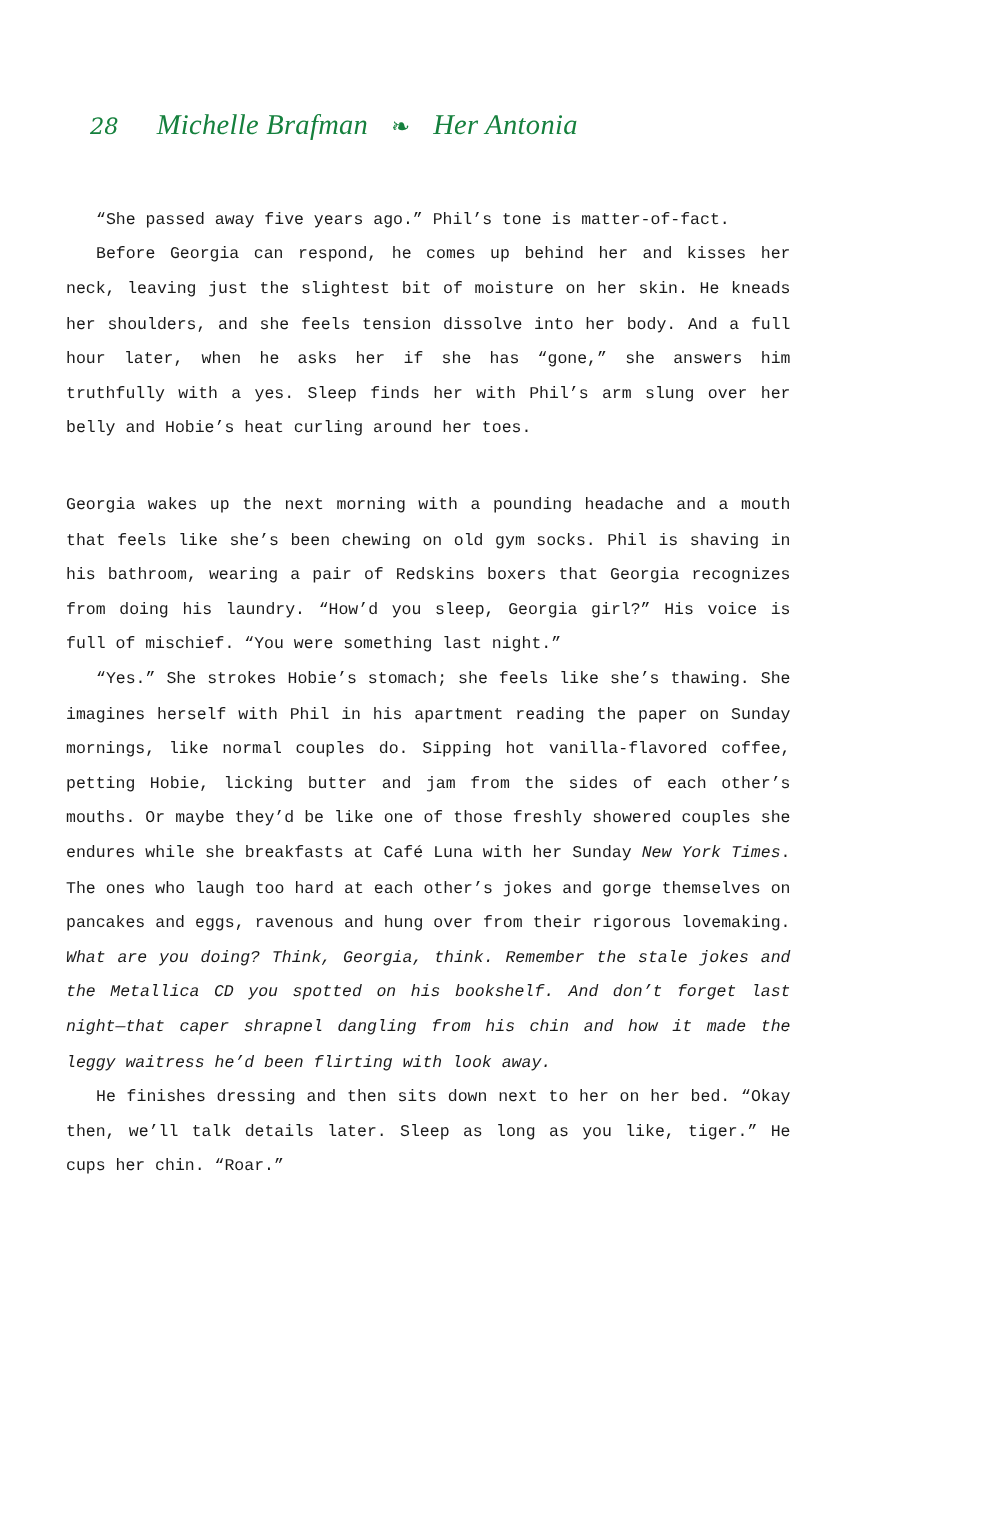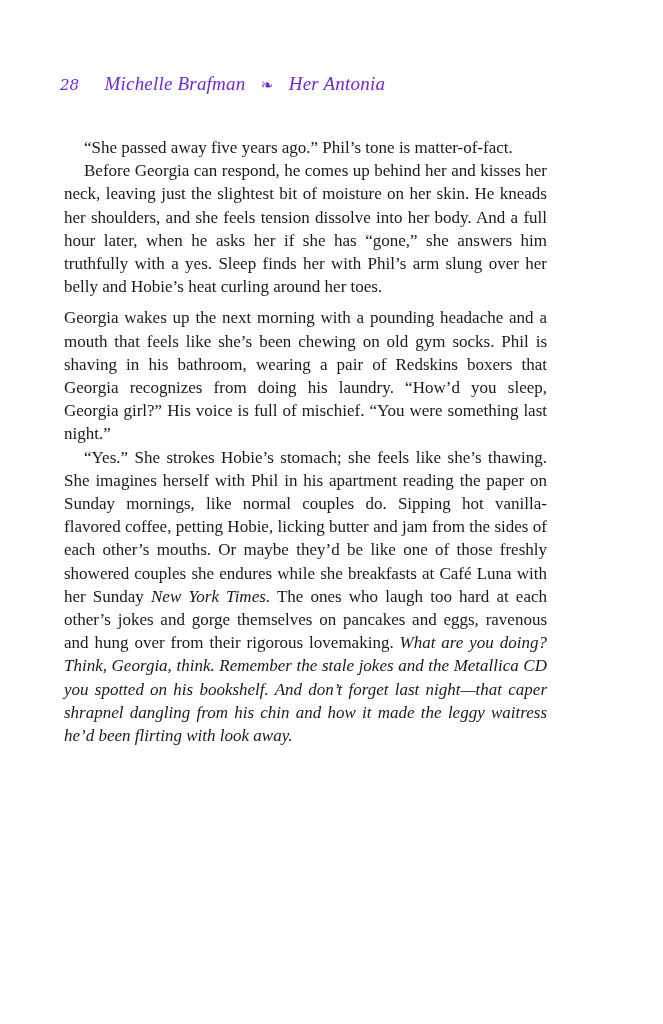--- a/index.html
+++ b/index.html
@@ -1,34 +1,35 @@
 <!DOCTYPE html>
 <html><head>
 <meta charset="utf-8">
 <style>
   html, body { margin: 0; padding: 0; background: #ffffff; }
   body { width: 663px; height: 1024px; position: relative; overflow: hidden; color: #1a1a1a; }
-  .header { position: absolute; top: 73px; left: 60px; font-family: "DejaVu Serif", serif; font-style: italic; font-size: 17px; color: #6d28d9; white-space: nowrap; }
+  .header { position: absolute; top: 73px; left: 60px; font-family: "DejaVu Serif", serif; font-style: italic; font-size: 17px; color: #15803d; white-space: nowrap; }
   .header .pnum { font-size: 15px; margin-right: 20px; }
   .header .author, .header .title { font-family: "Liberation Serif", serif; font-style: italic; font-size: 19px; letter-spacing: 0.2px; }
   .header .orn { margin: 0 10px; font-size: 15px; font-style: normal; }
-  .body { position: absolute; top: 136px; left: 64px; width: 483px; font-family: Liberation Serif, serif; font-size: 17px; line-height: 23.2px; text-align: justify; }
+  .body { position: absolute; top: 136px; left: 44px; width: 483px; font-family: Liberation Mono, monospace; font-size: 11px; line-height: 23.2px; text-align: justify; }
   .p { margin: 0; text-indent: 20px; }
   .p.noindent { text-indent: 0; }
-  .p.break { margin-top: 8px; }
+  .p.break { margin-top: 28px; }
   .it { font-style: italic; }
 </style>
 </head>
 <body>
 
 <div class="header">
   <span class="pnum">28</span>
   <span class="author">Michelle Brafman</span>
   <span class="orn">❧</span>
   <span class="title">Her Antonia</span>
 </div>
 
 <div class="body">
   <p class="p"><span>“She passed away five years ago.” Phil’s tone is matter-of-fact.</span></p>
   <p class="p"><span>Before Georgia can respond, he comes up behind her and kisses her neck, leaving just the slightest bit of moisture on her skin. He kneads her shoulders, and she feels tension dissolve into her body. And a full hour later, when he asks her if she has “gone,” she answers him truthfully with a yes. Sleep finds her with Phil’s arm slung over her belly and Hobie’s heat curling around her toes.</span></p>
   <p class="p noindent break"><span>Georgia wakes up the next morning with a pounding headache and a mouth that feels like she’s been chewing on old gym socks. Phil is shaving in his bathroom, wearing a pair of Redskins boxers that Georgia recognizes from doing his laundry. “How’d you sleep, Georgia girl?” His voice is full of mischief. “You were something last night.”</span></p>
   <p class="p"><span>“Yes.” She strokes Hobie’s stomach; she feels like she’s thawing. She imagines herself with Phil in his apartment reading the paper on Sunday mornings, like normal couples do. Sipping hot vanilla-flavored coffee, petting Hobie, licking butter and jam from the sides of each other’s mouths. Or maybe they’d be like one of those freshly showered couples she endures while she breakfasts at Café Luna with her Sunday </span><span class="it">New York Times</span><span>. The ones who laugh too hard at each other’s jokes and gorge themselves on pancakes and eggs, ravenous and hung over from their rigorous lovemaking. </span><span class="it">What are you doing? Think, Georgia, think. Remember the stale jokes and the Metallica CD you spotted on his bookshelf. And don’t forget last night—that caper shrapnel dangling from his chin and how it made the leggy waitress he’d been flirting with look away.</span></p>
+  <p class="p"><span>He finishes dressing and then sits down next to her on her bed. “Okay then, we’ll talk details later. Sleep as long as you like, tiger.” He cups her chin. “Roar.”</span></p>
 </div>
 
 </body></html>

